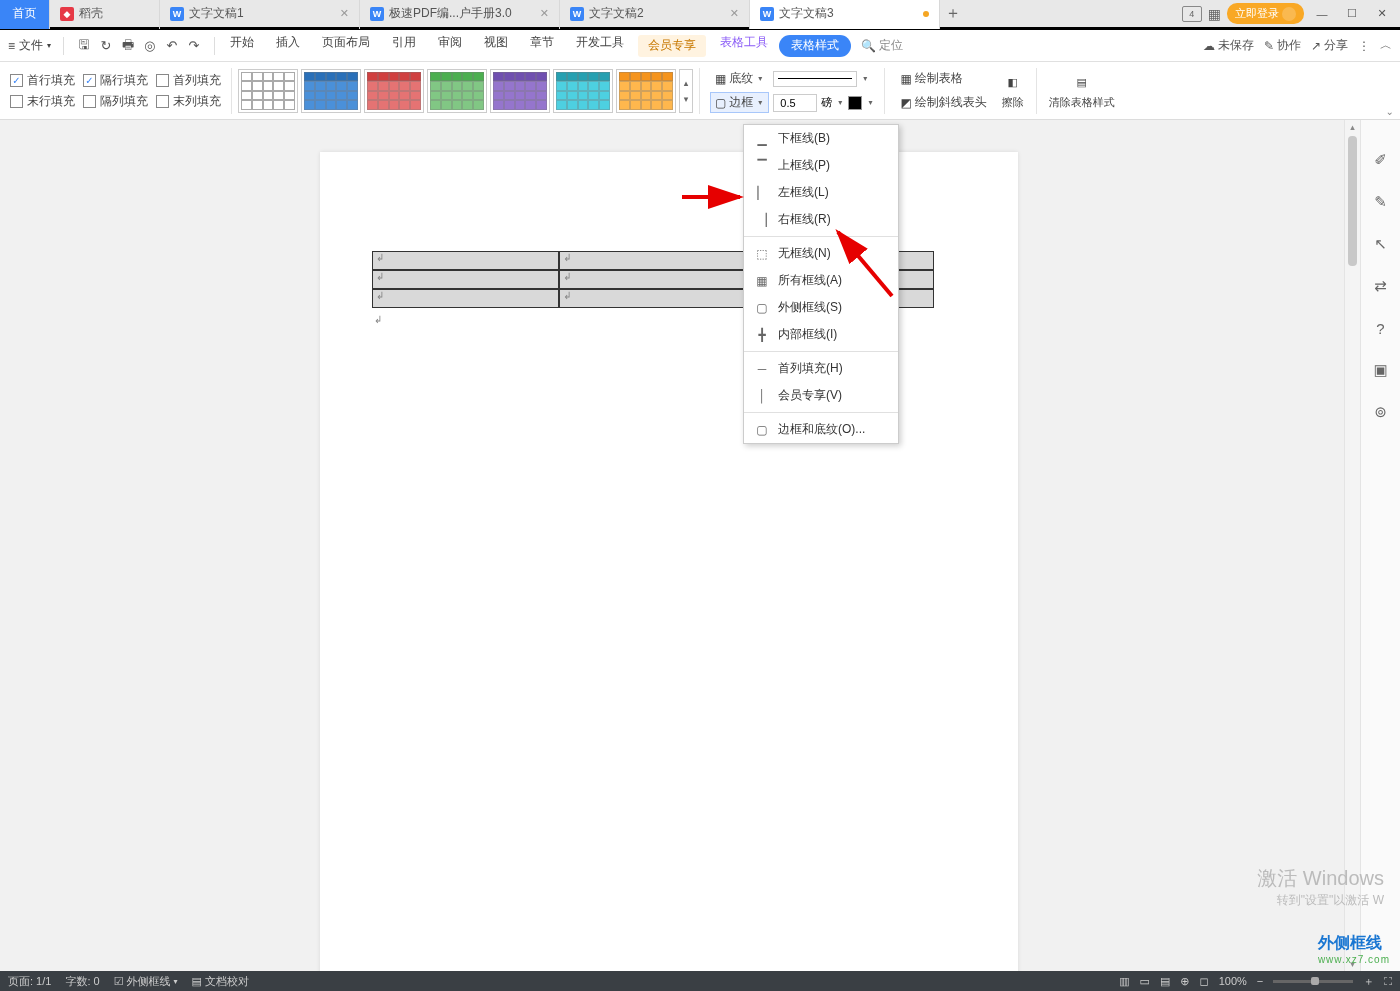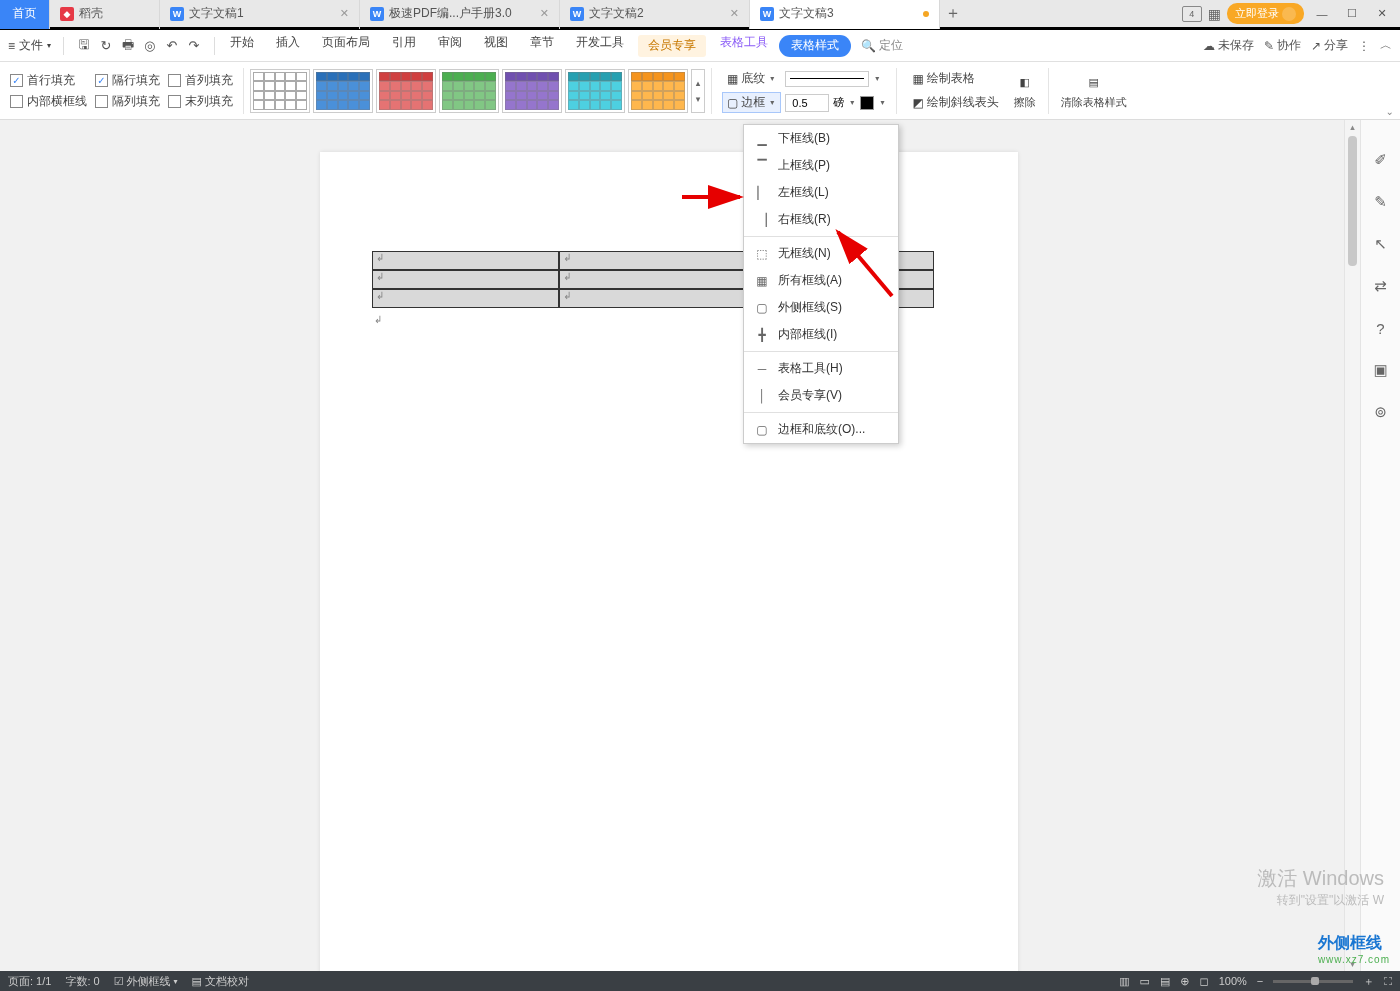--- a/index.html
+++ b/index.html
@@ -190,21 +190,21 @@
 </div>
 
 <div class="ribbon">
   <div class="chk-col">
     <label class="chk">
         <span class="box">✓</span>
         <span>首行填充</span>
       </label>
     <label class="chk">
         <span class="box"></span>
-        <span>内部横框线</span>
+        <span>末行填充</span>
       </label>
   </div>
   <div class="chk-col">
     <label class="chk">
         <span class="box">✓</span>
         <span>隔行填充</span>
       </label>
     <label class="chk">
         <span class="box"></span>
         <span>隔列填充</span>
@@ -543,21 +543,21 @@
       <span class="mic">▢</span>
       <span>外侧框线(S)</span>
     </div>
   <div class="mi">
       <span class="mic">╋</span>
       <span>内部框线(I)</span>
     </div>
   <div class="msep"></div>
   <div class="mi">
       <span class="mic">─</span>
-      <span>表格工具(H)</span>
+      <span>首列填充(H)</span>
     </div>
   <div class="mi">
       <span class="mic">│</span>
       <span>会员专享(V)</span>
     </div>
   <div class="msep"></div>
   <div class="mi">
       <span class="mic">▢</span>
       <span>边框和底纹(O)...</span>
     </div>

